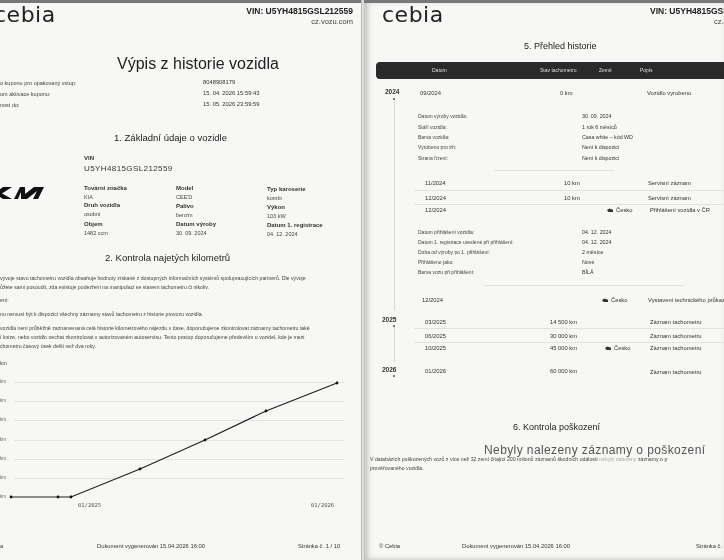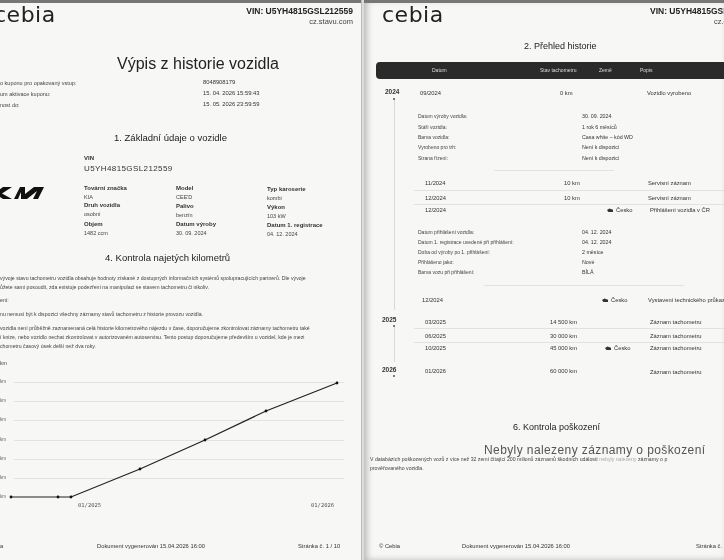--- a/index.html
+++ b/index.html
@@ -36,21 +36,21 @@
   .no-dmg { position: absolute; font-size: 12px; color: #555; letter-spacing: 0.4px; }
   .muted { color: #aaa; }
 </style>
 </head>
 <body>
 
 <div class="page" id="page1">
   <div class="topbar"></div>
   <div class="brand" style="left:-6px; top:2px;">cebia</div>
   <div class="vin-head" style="right:8px; top:6px;">VIN: U5YH4815GSL212559</div>
-  <div class="site" style="right:8px; top:17px;">cz.stavu.com</div>
+  <div class="site" style="right:8px; top:17px;">cz.vozu.com</div>
 
   <div class="h1" style="left:117px; top:55px;">Výpis z historie vozidla</div>
 
   <div class="small" style="left:0; top:80px;">o kuponu pro opakovaný vstup:</div>
   <div class="val" style="left:203px; top:79px;">8048908179</div>
   <div class="small" style="left:0; top:91px;">um aktivace kuponu:</div>
   <div class="val" style="left:203px; top:90px;">15. 04. 2026 15:59:43</div>
   <div class="small" style="left:0; top:102px;">nost do:</div>
   <div class="val" style="left:203px; top:101px;">15. 05. 2026 23:59:59</div>
 
@@ -79,21 +79,21 @@
   <div class="lbl-b" style="left:267px; top:204px;">Výkon</div>
   <div class="small" style="left:267px; top:213px;">103 kW</div>
 
   <div class="lbl-b" style="left:84px; top:221px;">Objem</div>
   <div class="small" style="left:84px; top:230px;">1482 ccm</div>
   <div class="lbl-b" style="left:176px; top:221px;">Datum výroby</div>
   <div class="small" style="left:176px; top:230px;">30. 09. 2024</div>
   <div class="lbl-b" style="left:267px; top:222px;">Datum 1. registrace</div>
   <div class="small" style="left:267px; top:231px;">04. 12. 2024</div>
 
-  <div class="h1" style="left:105px; top:252px; font-size:9.5px;">4. Kontrola najetých kilometrů</div>
+  <div class="h1" style="left:105px; top:252px; font-size:9.5px;">2. Kontrola najetých kilometrů</div>
   <div class="para" style="left:0; top:274px;">vývoje stavu tachometru vozidla obsahuje hodnoty získané z dostupných informačních systémů spolupracujících partnerů. Dle vývoje</div>
   <div class="para" style="left:0; top:283px;">ůžete sami posoudit, zda existuje podezření na manipulaci se stavem tachometru či nikoliv.</div>
   <div class="para" style="left:0; top:296px;">ení:</div>
   <div class="para" style="left:0; top:310px;">nu nemusí být k dispozici všechny záznamy stavů tachometru z historie provozu vozidla.</div>
   <div class="para" style="left:0; top:324px;">vozidla není průběžně zaznamenaná celá historie kilometrového nájezdu v čase, doporučujeme zkontrolovat záznamy tachometru také</div>
   <div class="para" style="left:0; top:333px;">í knize, nebo vozidlo nechat zkontrolovat v autorizovaném autoservisu. Tento postup doporučujeme především u vozidel, kde je mezi</div>
   <div class="para" style="left:0; top:342px;">chometru časový úsek delší než dva roky.</div>
   <div class="para" style="left:0; top:359px;">km</div>
 
   <div>
@@ -133,21 +133,21 @@
   <div class="footer" style="left:97px; top:543px;">Dokument vygenerován 15.04.2026 16:00</div>
   <div class="footer" style="left:298px; top:543px;">Stránka č. 1 / 10</div>
 </div>
 
 <div class="page" id="page2">
   <div class="topbar"></div>
   <div class="brand" style="left:18px; top:2px;">cebia</div>
   <div class="vin-head" style="left:286px; top:6px; text-align:left; white-space:nowrap;">VIN: U5YH4815GSL2</div>
   <div class="site" style="left:336px; top:17px; text-align:left; white-space:nowrap;padding-left:14px;">cz.cebi</div>
 
-  <div class="h1" style="left:160px; top:41px; font-size:9px;">2. Přehled historie</div>
+  <div class="h1" style="left:160px; top:41px; font-size:9px;">5. Přehled historie</div>
 
   <div class="thead">
     <span style="left:56px;">Datum</span>
     <span style="left:164px;">Stav tachometru</span>
     <span style="left:223px;">Země</span>
     <span style="left:264px;">Popis</span>
   </div>
 
   <div class="timeline" style="left:30px; top:98px; height:212px;"></div>
   <div class="timeline" style="left:30px; top:326px; height:36px;"></div>

